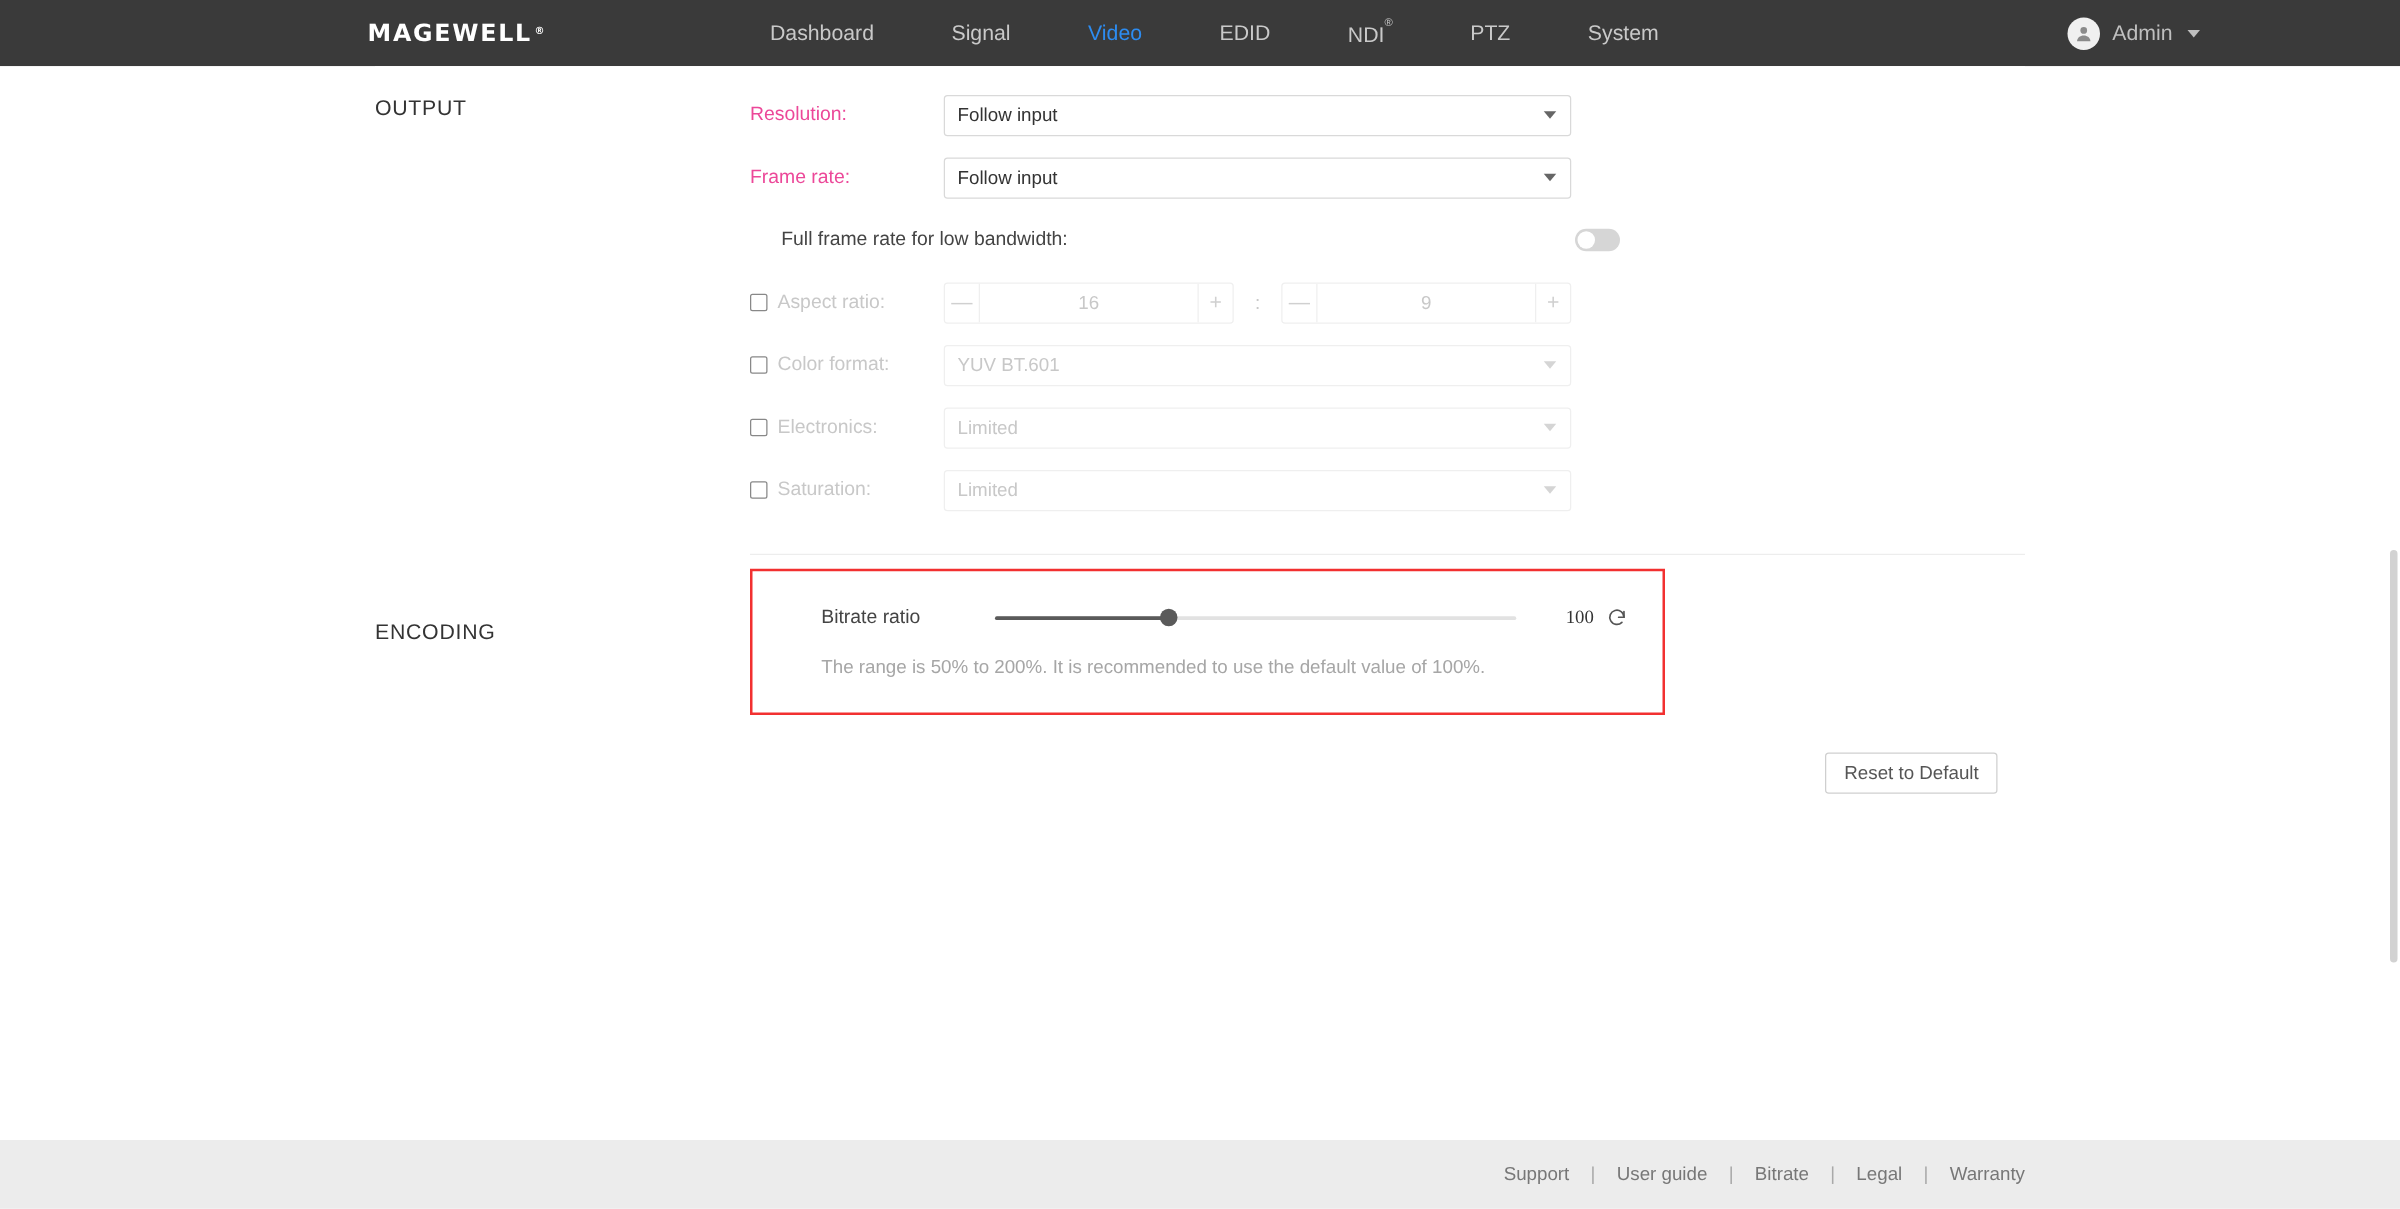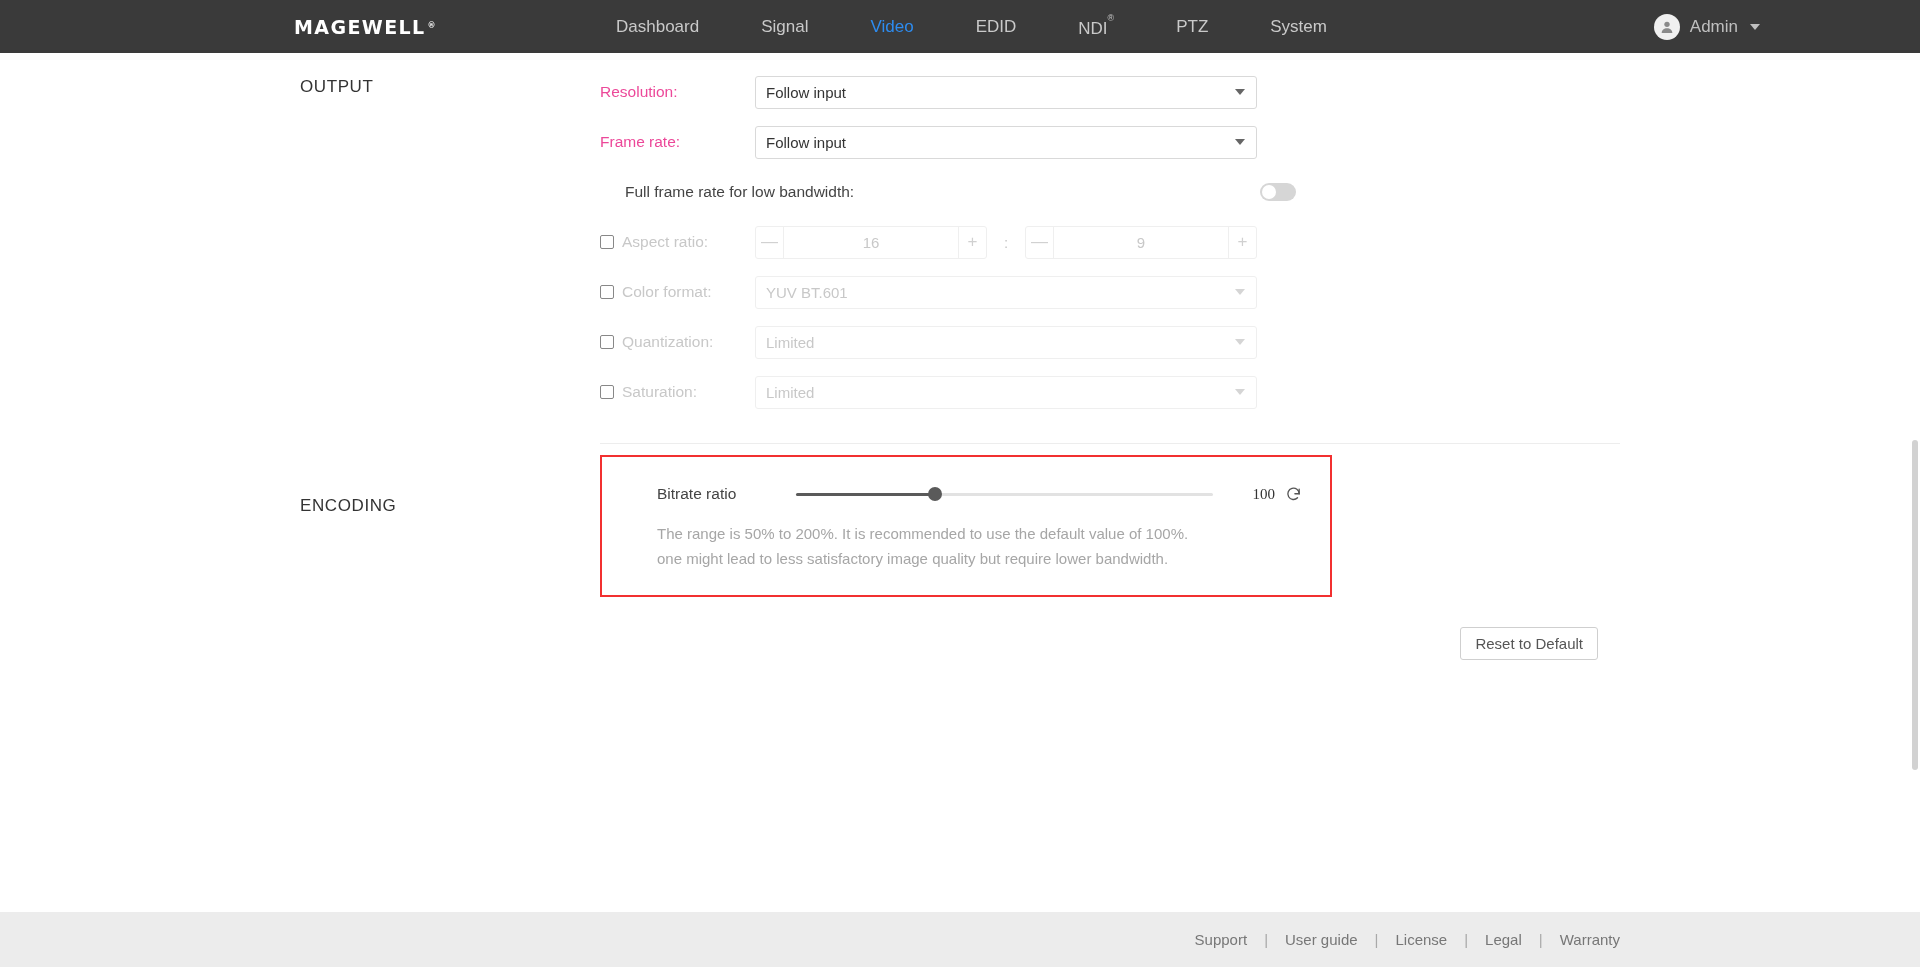--- a/index.html
+++ b/index.html
@@ -374,21 +374,21 @@
                 <span>YUV BT.601</span>
                 <span class="arrow"></span>
               </div>
             </div>
           </div>
 
           <div class="row">
             <div class="cbwrap">
               <span class="cb disabled"></span>
             </div>
-            <div class="lbl disabled" style="width:133px">Quantization:</div>
+            <div class="lbl disabled" style="width:133px">Electronics:</div>
             <div class="control">
               <div class="fakeselect disabled">
                 <span>Limited</span>
                 <span class="arrow"></span>
               </div>
             </div>
           </div>
 
           <div class="row">
             <div class="cbwrap">
@@ -421,42 +421,41 @@
               <span class="reset-icon">
                 <svg viewBox="0 0 24 24" fill="none" stroke="#555" stroke-width="1.9" stroke-linecap="round">
                   <path d="M20 11a8 8 0 1 0-2.3 5.7"></path>
                   <path d="M20 4.5V11h-6"></path>
                 </svg>
               </span>
             </div>
 
             <div class="desc">
               <div>The range is 50% to 200%. It is recommended to use the default value of 100%.</div>
-              <div>one might lead to less satisfactory image quality but require lower bandwidth.</div>
             </div>
           </div>
 
         </div>
       </div>
 
     </div>
   </div>
 
   <div class="btnbar">
     <button class="reset-btn">Reset to Default</button>
   </div>
 </div>
 
 <div class="footer">
   <div class="flinks">
     <span class="flink">Support</span>
     <span class="fsep">|</span>
     <span class="flink">User guide</span>
     <span class="fsep">|</span>
-    <span class="flink">License</span>
+    <span class="flink">Bitrate</span>
     <span class="fsep">|</span>
     <span class="flink">Legal</span>
     <span class="fsep">|</span>
     <span class="flink">Warranty</span>
   </div>
 </div>
 
 <div class="scrollbar">
   <div class="thumbv"></div>
 </div>

